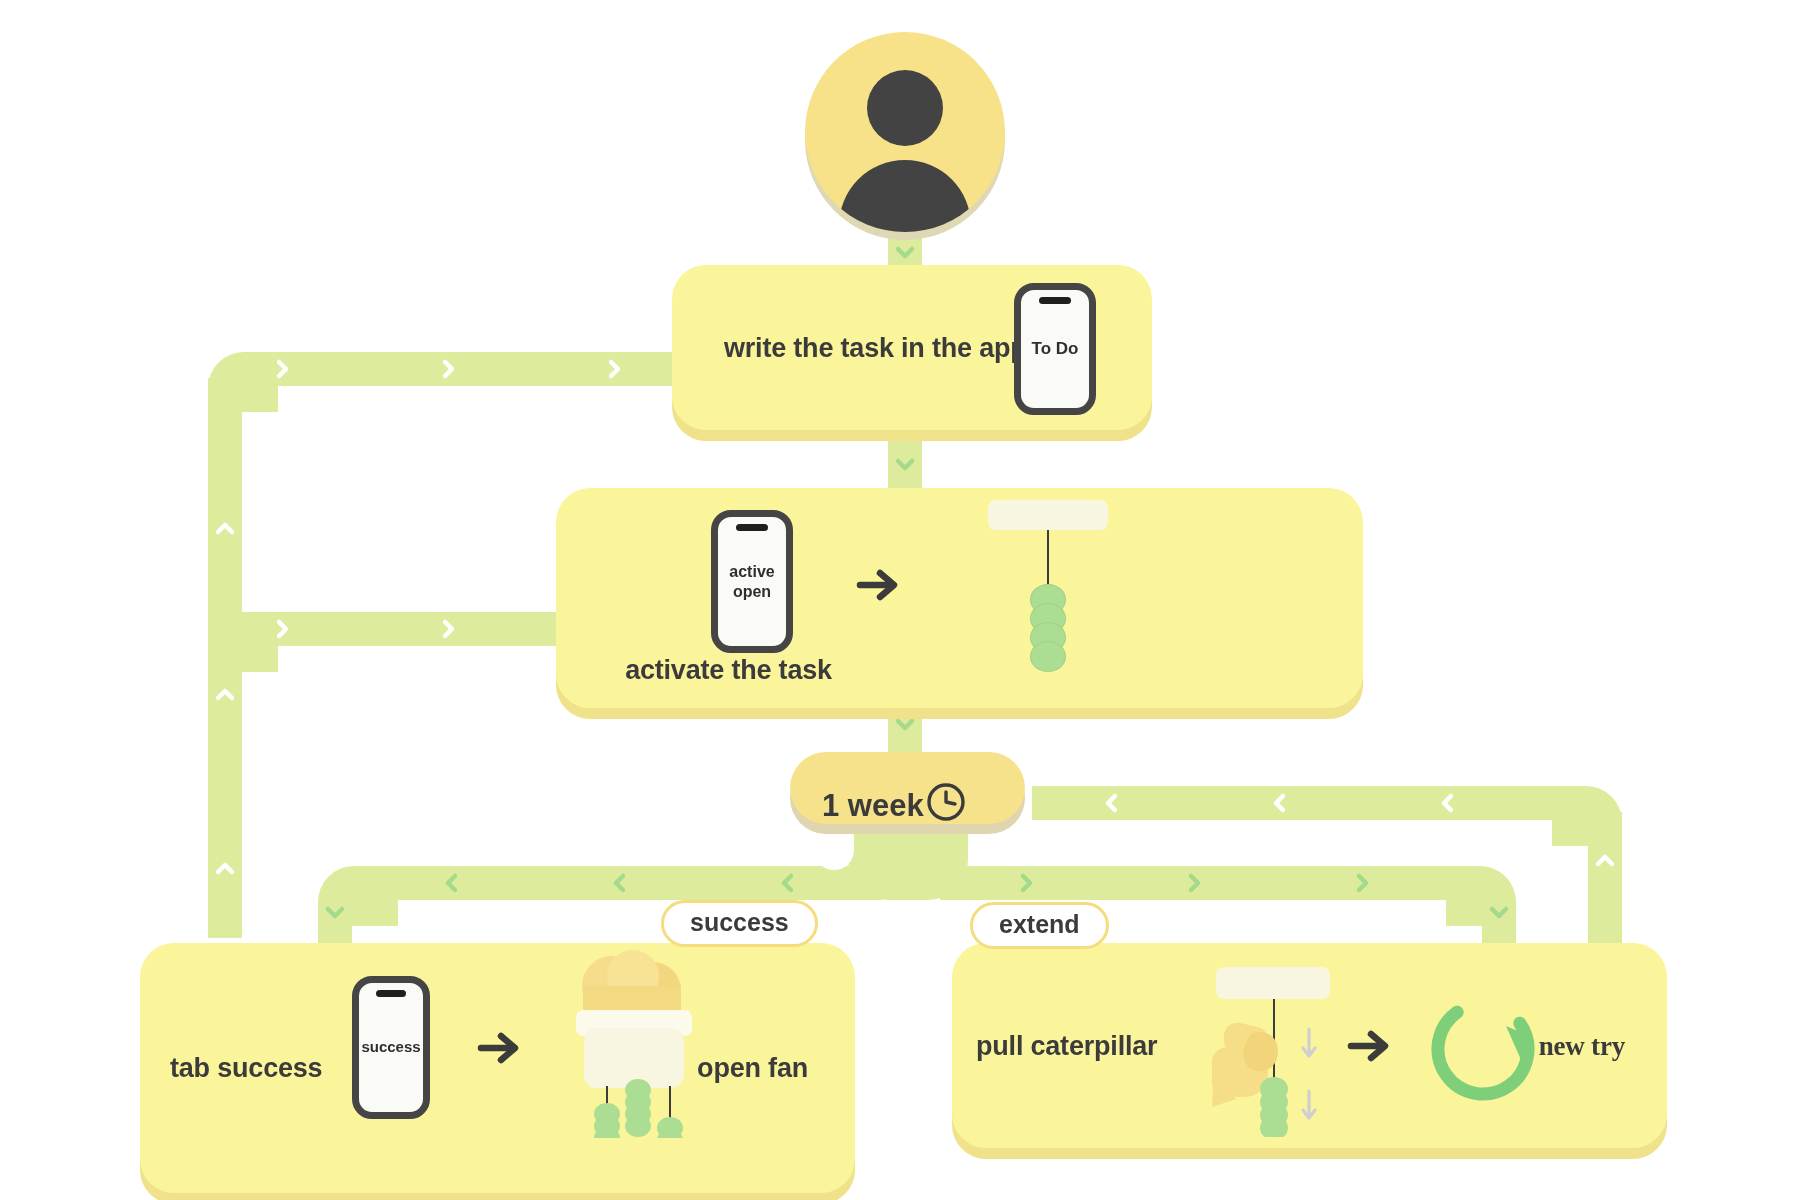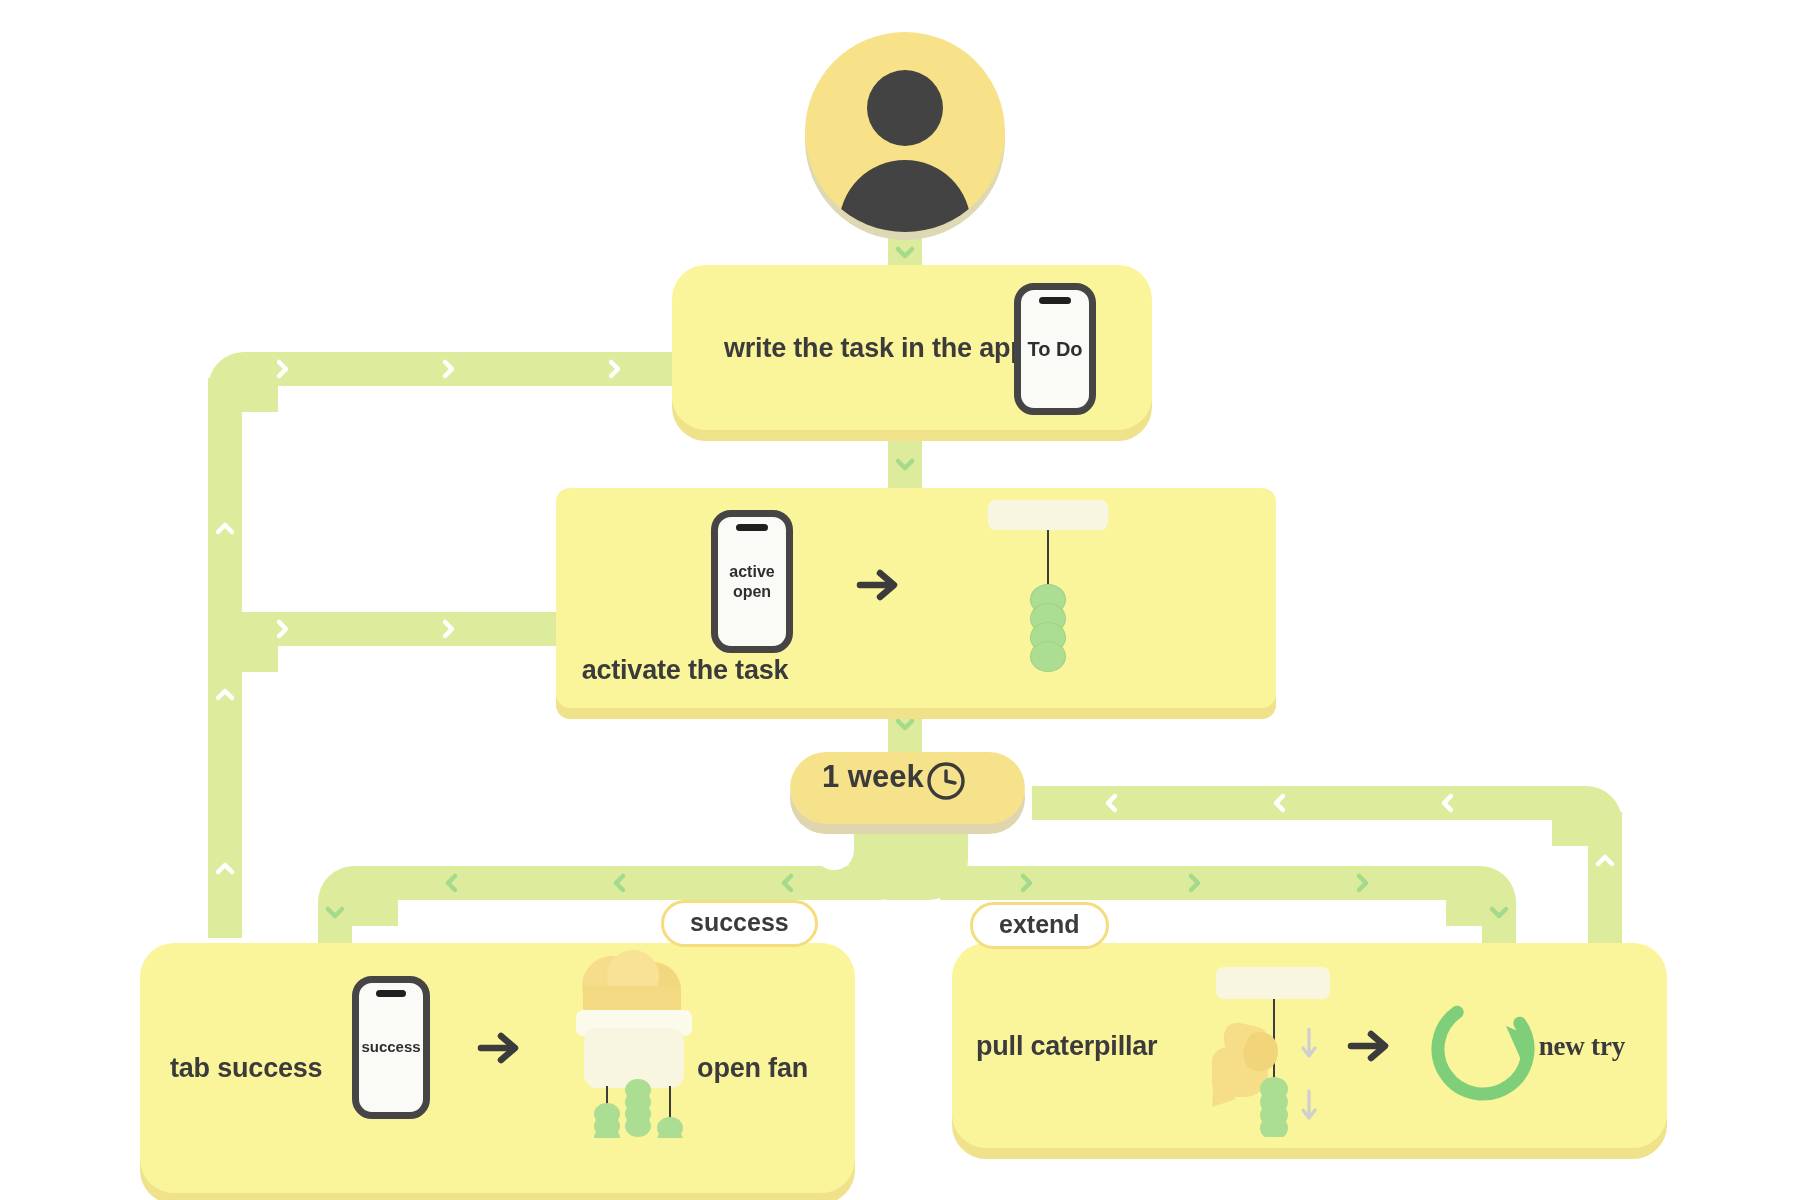--- a/index.html
+++ b/index.html
@@ -111,22 +111,22 @@
     white-space: nowrap;
     z-index: 6;
   }
 
   
   .weekpill {
     position: absolute;
     background: #f7e28c;
     border-radius: 999px;
     box-shadow: 0 10px 0 0 #dfd5ae;
-    display: flex; align-items: flex-start; gap: 0;
-    padding: 7px 32px;
+    display: flex; align-items: flex-end; gap: 0;
+    padding: 0 32px;
     z-index: 5;
   }
   .weekpill .wk-text {
     color: #3b3b3b; font-weight: bold; font-size: 31px; white-space: nowrap;
   }
 </style>
 </head>
 <body>
 
 <div id="stage">
@@ -286,25 +286,25 @@
 
   <div class="avatar" style="left:805px; top:32px;">
     <div class="head"></div>
     <div class="body"></div>
   </div>
 
   <div class="node" style="left:672px; top:265px; width:480px; height:165px;">
     <div class="node-label" style="position:absolute; left:52px; top:50%; transform:translateY(-50%);">write the task in the app</div>
     <div class="phone" style="left:342px; top:18px; width:82px; height:132px;">
       <div class="notch" style="width:32px;"></div>
-      <div class="scr" style="font-size:20px;border-radius:7px;">To Do</div>
-    </div>
-  </div>
-
-  <div class="node" style="left:556px; top:488px; width:720px; height:220px;border-radius:14px;">
+      <div class="scr" style="font-size:17px;border-radius:7px;">To Do</div>
+    </div>
+  </div>
+
+  <div class="node" style="left:556px; top:488px; width:807px; height:220px;">
 
     <div class="phone" style="left:155px; top:22px; width:82px; height:143px;">
       <div class="notch" style="width:32px;"></div>
       <div class="scr" style="font-size:16px;">
         <span>active</span>
         <span>open</span>
       </div>
     </div>
 
     <div class="arrow" style="left:300px; top:77px;">

